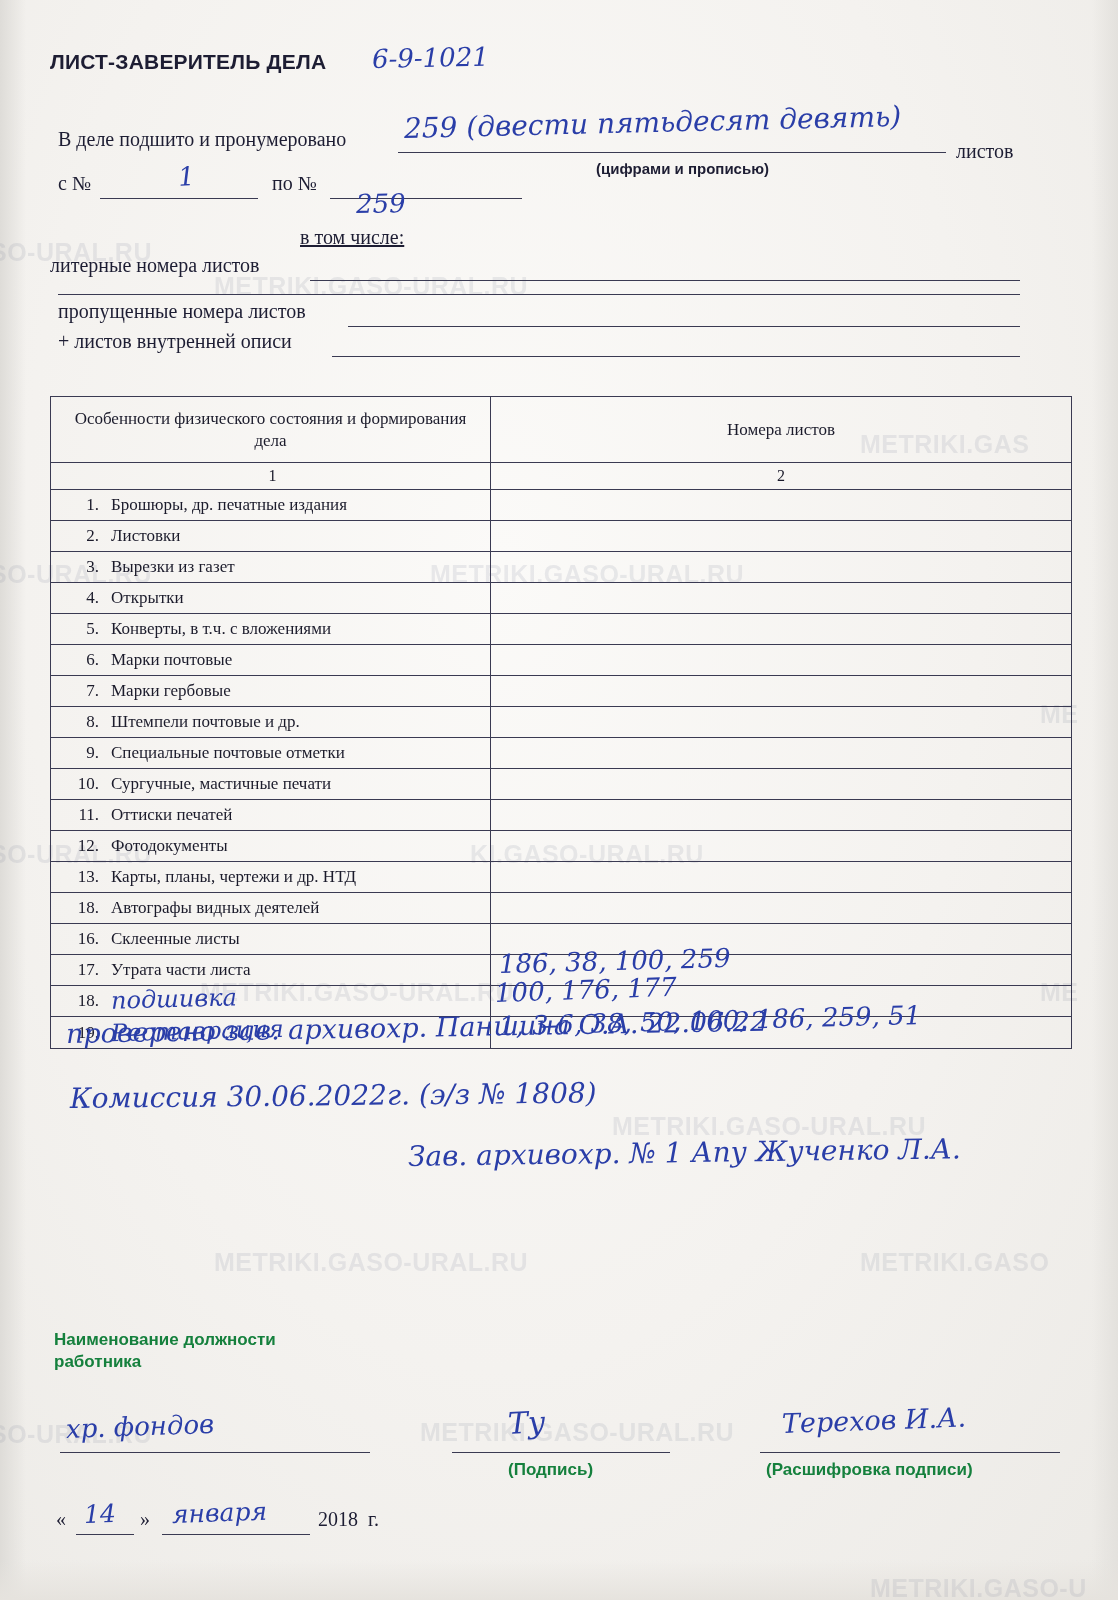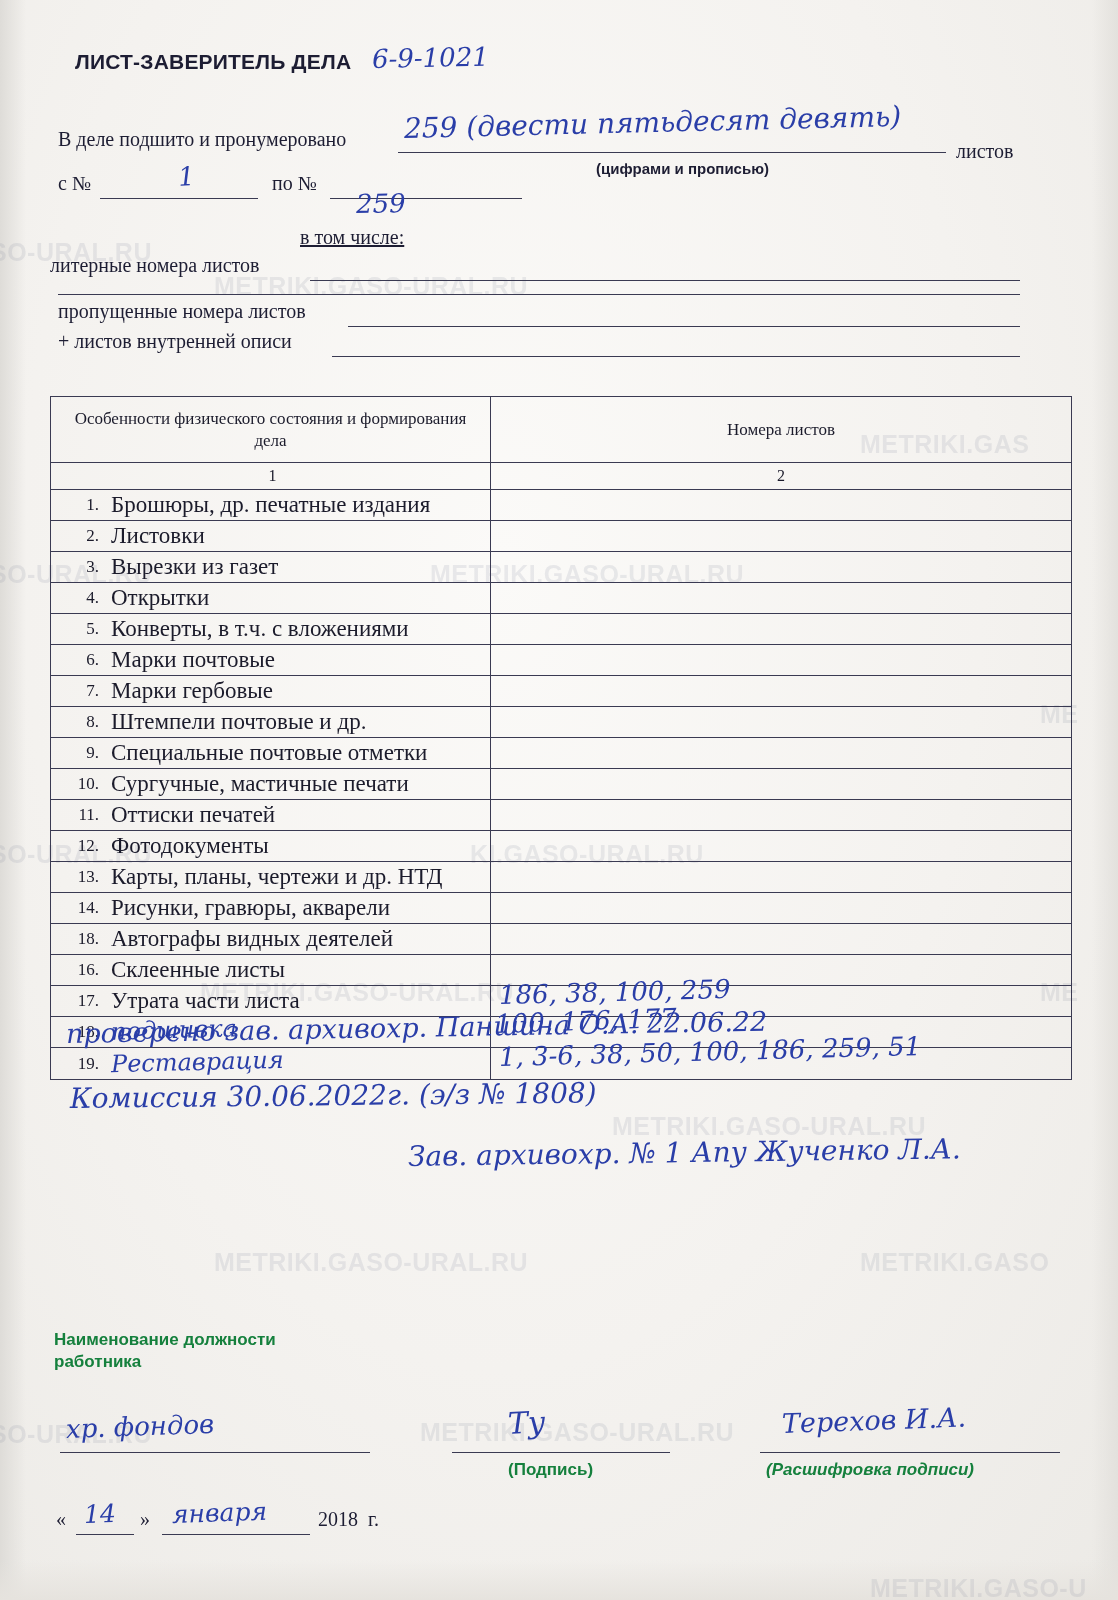--- a/index.html
+++ b/index.html
@@ -145,21 +145,21 @@
     font-size: 16px;
   }
   .item-row { height: 31px; }
   .idx {
     display: inline-block;
     width: 38px;
     text-align: right;
     margin-right: 12px;
     font-size: 17px;
   }
-  .item-label { font-size: 23px; font-family: Liberation Serif, serif; }
+  .item-label { font-size: 17px; font-family: Liberation Serif, serif; }
 
   .sig-label {
     position: absolute;
     font-family: "Liberation Sans", sans-serif;
     font-weight: bold;
     font-size: 17px;
     color: #15803d;
     white-space: nowrap;
   }
 </style>
@@ -184,21 +184,21 @@
       <div class="wm" style="left: 1040px; top: 978px;">ME</div>
       <div class="wm" style="left: 200px; top: 978px;">METRIKI.GASO-URAL.RU</div>
       <div class="wm" style="left: 612px; top: 1112px;">METRIKI.GASO-URAL.RU</div>
       <div class="wm" style="left: 214px; top: 1248px;">METRIKI.GASO-URAL.RU</div>
       <div class="wm" style="left: 860px; top: 1248px;">METRIKI.GASO</div>
       <div class="wm" style="left: -10px; top: 1420px;">SO-URAL.RU</div>
       <div class="wm" style="left: 420px; top: 1418px;">METRIKI.GASO-URAL.RU</div>
       <div class="wm" style="left: 870px; top: 1574px;">METRIKI.GASO-U</div>
     </div>
 
-  <div class="t-title" style="left:50px; top:50px;margin-left:25px;">ЛИСТ-ЗАВЕРИТЕЛЬ ДЕЛА</div>
+  <div class="t-title" style="left:50px; top:50px;">ЛИСТ-ЗАВЕРИТЕЛЬ ДЕЛА</div>
   <div class="hand" style="left:372px; top:44px; font-size:26px; transform:rotate(-1.2deg);">6-9-1021</div>
 
   <div class="t-body" style="left:58px; top:128px;">В деле подшито и пронумеровано</div>
   <div class="rule" style="left:398px; top:152px; width:548px;"></div>
   <div class="hand" style="left:404px; top:112px; font-size:28px; transform:rotate(-1.4deg);">259 (двести пятьдесят девять)</div>
   <div class="t-body" style="left:956px; top:140px;">листов</div>
   <div class="t-small" style="left:596px; top:160px;">(цифрами и прописью)</div>
 
   <div class="t-body" style="left:58px; top:172px;">с №</div>
   <div class="rule" style="left:100px; top:198px; width:158px;"></div>
@@ -318,27 +318,20 @@
         </div>
         <div class="row item-row">
           <div class="c1">
             <span class="idx">13.</span>
             <span class="item-label">Карты, планы, чертежи и др. НТД</span>
           </div>
           <div class="c2"></div>
         </div>
         <div class="row item-row">
           <div class="c1">
-            <span class="idx">14.</span>
-            <span class="item-label">Рисунки, гравюры, акварели</span>
-          </div>
-          <div class="c2"></div>
-        </div>
-        <div class="row item-row">
-          <div class="c1">
             <span class="idx">18.</span>
             <span class="item-label">Автографы видных деятелей</span>
           </div>
           <div class="c2"></div>
         </div>
         <div class="row item-row">
           <div class="c1">
             <span class="idx">16.</span>
             <span class="item-label">Склеенные листы</span>
           </div>
@@ -383,21 +376,21 @@
 
   <div class="rule" style="left:60px; top:1452px; width:310px;"></div>
   <div class="hand" style="left:66px; top:1414px; font-size:26px; transform:rotate(-2deg);">хр. фондов</div>
 
   <div class="rule" style="left:452px; top:1452px; width:218px;"></div>
   <div class="hand" style="left:508px; top:1406px; font-size:30px; transform:rotate(-3deg);">Ту</div>
   <div class="sig-label" style="left:508px; top:1460px;">(Подпись)</div>
 
   <div class="rule" style="left:760px; top:1452px; width:300px;"></div>
   <div class="hand" style="left:782px; top:1408px; font-size:27px; transform:rotate(-2deg);">Терехов И.А.</div>
-  <div class="sig-label" style="left:766px; top:1460px;font-style:italic;">(Расшифровка подписи)</div>
+  <div class="sig-label" style="left:766px; top:1460px;">(Расшифровка подписи)</div>
 
   <div class="t-body" style="left:56px; top:1508px;">«</div>
   <div class="rule" style="left:76px; top:1534px; width:58px;"></div>
   <div class="hand" style="left:84px; top:1500px; font-size:25px; transform:rotate(-2deg);">14</div>
   <div class="t-body" style="left:140px; top:1508px;">»</div>
   <div class="rule" style="left:162px; top:1534px; width:148px;"></div>
   <div class="hand" style="left:172px; top:1500px; font-size:25px; transform:rotate(-2deg);">января</div>
   <div class="t-body" style="left:318px; top:1508px;">2018</div>
   <div class="t-body" style="left:368px; top:1508px;">г.</div>
 </div>

